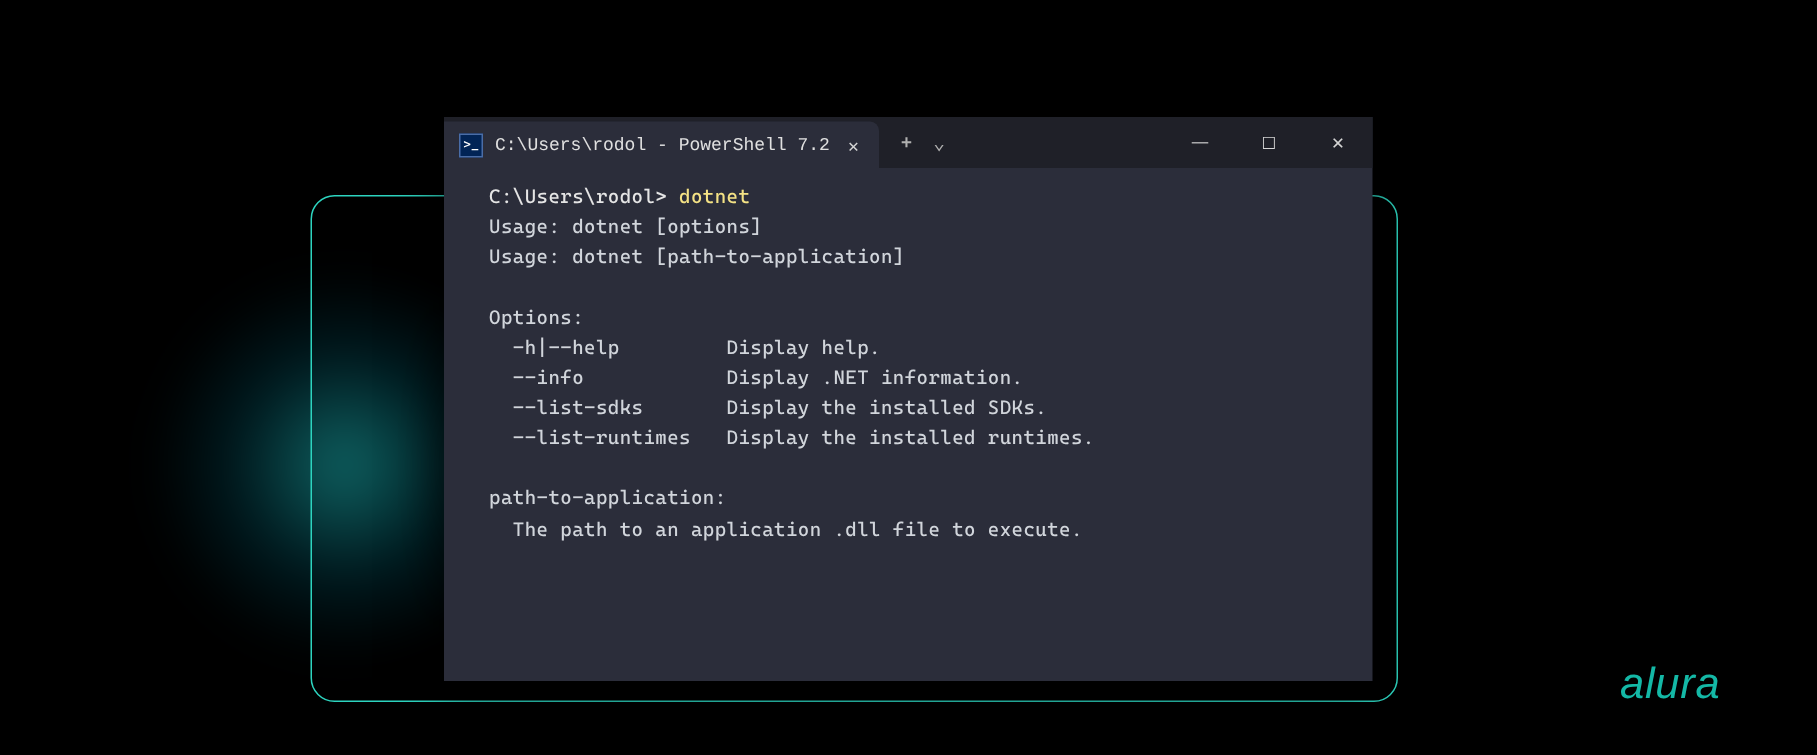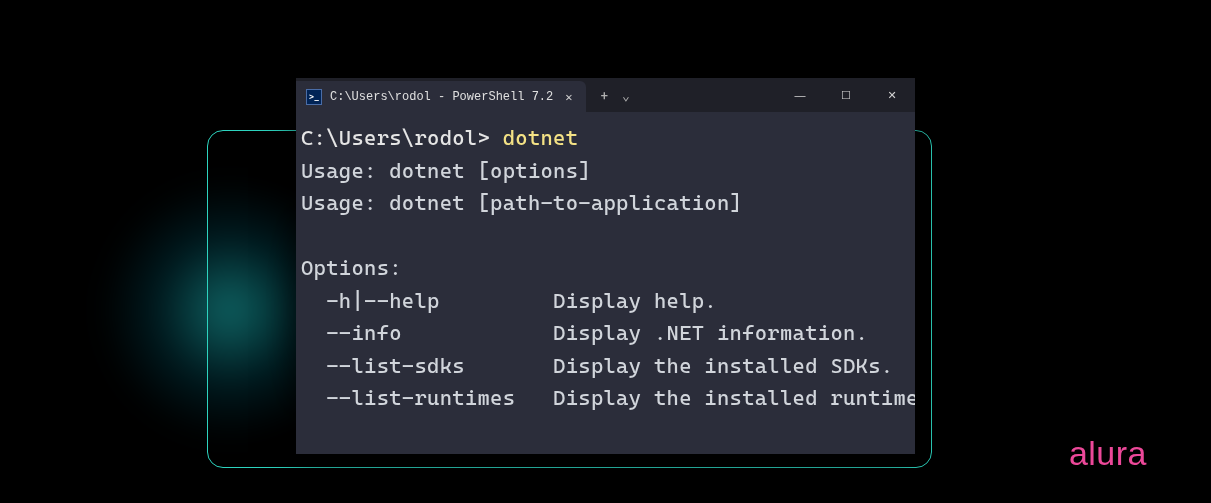--- a/index.html
+++ b/index.html
@@ -102,39 +102,40 @@
       height: 34px;
       display: flex;
       align-items: center;
       justify-content: center;
       color: #d4d4d4;
       font-size: 11px;
       font-family: 'Segoe UI', sans-serif;
     }
     .terminal-body {
       flex: 1;
-      padding: 10px 5px;
-      font-size: 21px;
+      padding: 10px 30px;
+      font-size: 13px;
       line-height: 1.55;
       color: #d1d5db;
       white-space: pre;
       overflow: hidden;
       letter-spacing: 0.3px;
     }
     .prompt-path { color: #e5e5e5; }
     .prompt-cmd { color: #f4e285; }
     .brand {
       position: absolute;
       right: 64px;
       bottom: 30px;
-      color: #ec4899;
+      color: #14b8a6;
       font-family: 'Segoe UI', Arial, sans-serif;
-      font-size: 34px;
+      font-size: 29px;
       font-weight: 400;
       letter-spacing: 0.5px;
+      font-style: italic;
     }
   </style>
 </head>
 <body>
 
 <div class="glow"></div>
 <div class="border-box"></div>
 
 <div class="terminal-window">
   <div class="titlebar">

